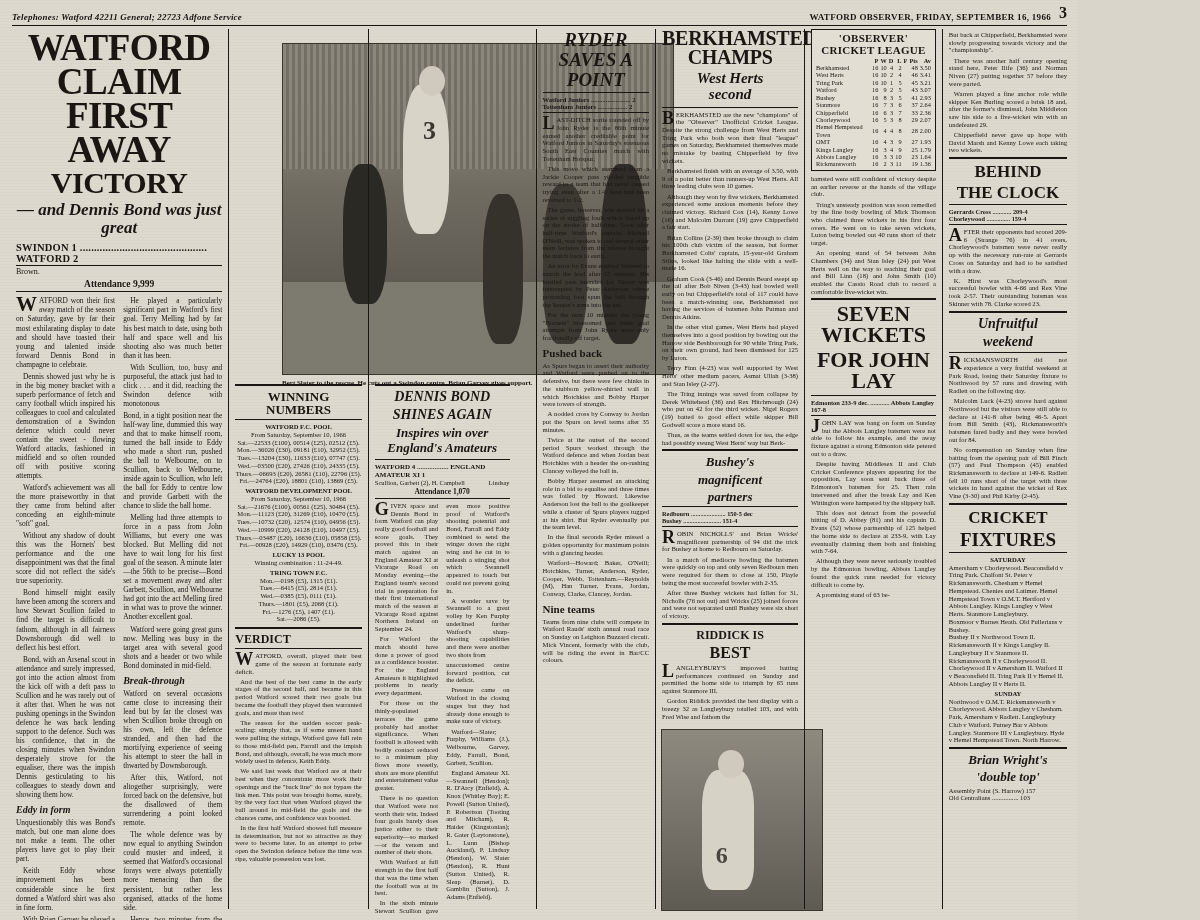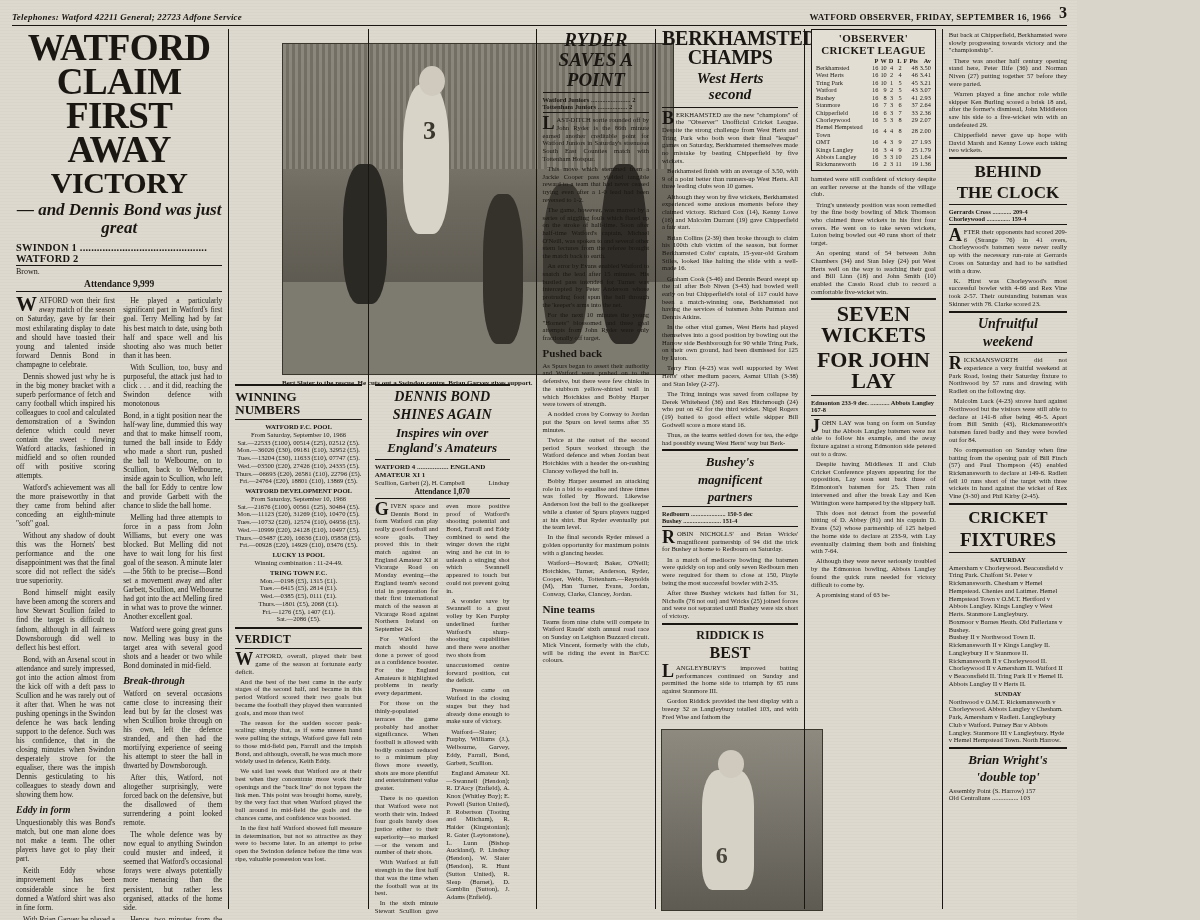--- a/index.html
+++ b/index.html
@@ -39,21 +39,21 @@
   .xhead{font-weight:bold;font-size:10px;font-style:italic;margin:5px 0 2px;}
   .xhead2{font-weight:bold;font-size:11px;margin:5px 0 2px;}
   .photo{background:#6e6a60;position:relative;overflow:hidden;border:1px solid #3a372f;}
   .photo .sky{position:absolute;inset:0;background:linear-gradient(180deg,#9a968c 0%,#6f6b61 45%,#4d4a42 100%);}
   .photo .crowd{position:absolute;left:0;right:0;top:0;height:38%;
      background:repeating-linear-gradient(90deg,#8a867c 0 3px,#706c62 3px 6px),
                 repeating-linear-gradient(0deg,#7c786e 0 2px,#666258 2px 4px);opacity:.9;}
   .photo .grass{position:absolute;left:0;right:0;bottom:0;height:28%;background:#7d7a70;}
   .fig{position:absolute;background:#2c2a25;border-radius:40% 40% 35% 35%;}
   .capt{font-size:7px;line-height:1.15;font-weight:bold;margin-top:2px;}
-  .num-head{font-weight:bold;font-size:13px;line-height:1;margin:4px 0 3px;}
+  .num-head{font-weight:bold;font-size:13px;text-align:center;line-height:1;margin:4px 0 3px;}
   .tiny{font-size:6.6px;line-height:1.18;}
   .center{text-align:center;}
   .league-box{border:1.5px solid #1a1712;padding:2px 3px;margin-bottom:4px;background:#e2ded4;}
   .league-title{font-weight:bold;font-size:11px;text-align:center;letter-spacing:.3px;margin-bottom:1px;}
   table.lg{width:100%;border-collapse:collapse;font-size:6.3px;}
   table.lg th{font-weight:bold;text-align:right;padding:0 1px;}
   table.lg td{padding:0 1px;line-height:1.18;}
   table.lg td.nm{text-align:left;}
   table.lg td.n{text-align:right;}
   .hr-thin{border-top:1px solid #1a1712;margin:3px 0;}

